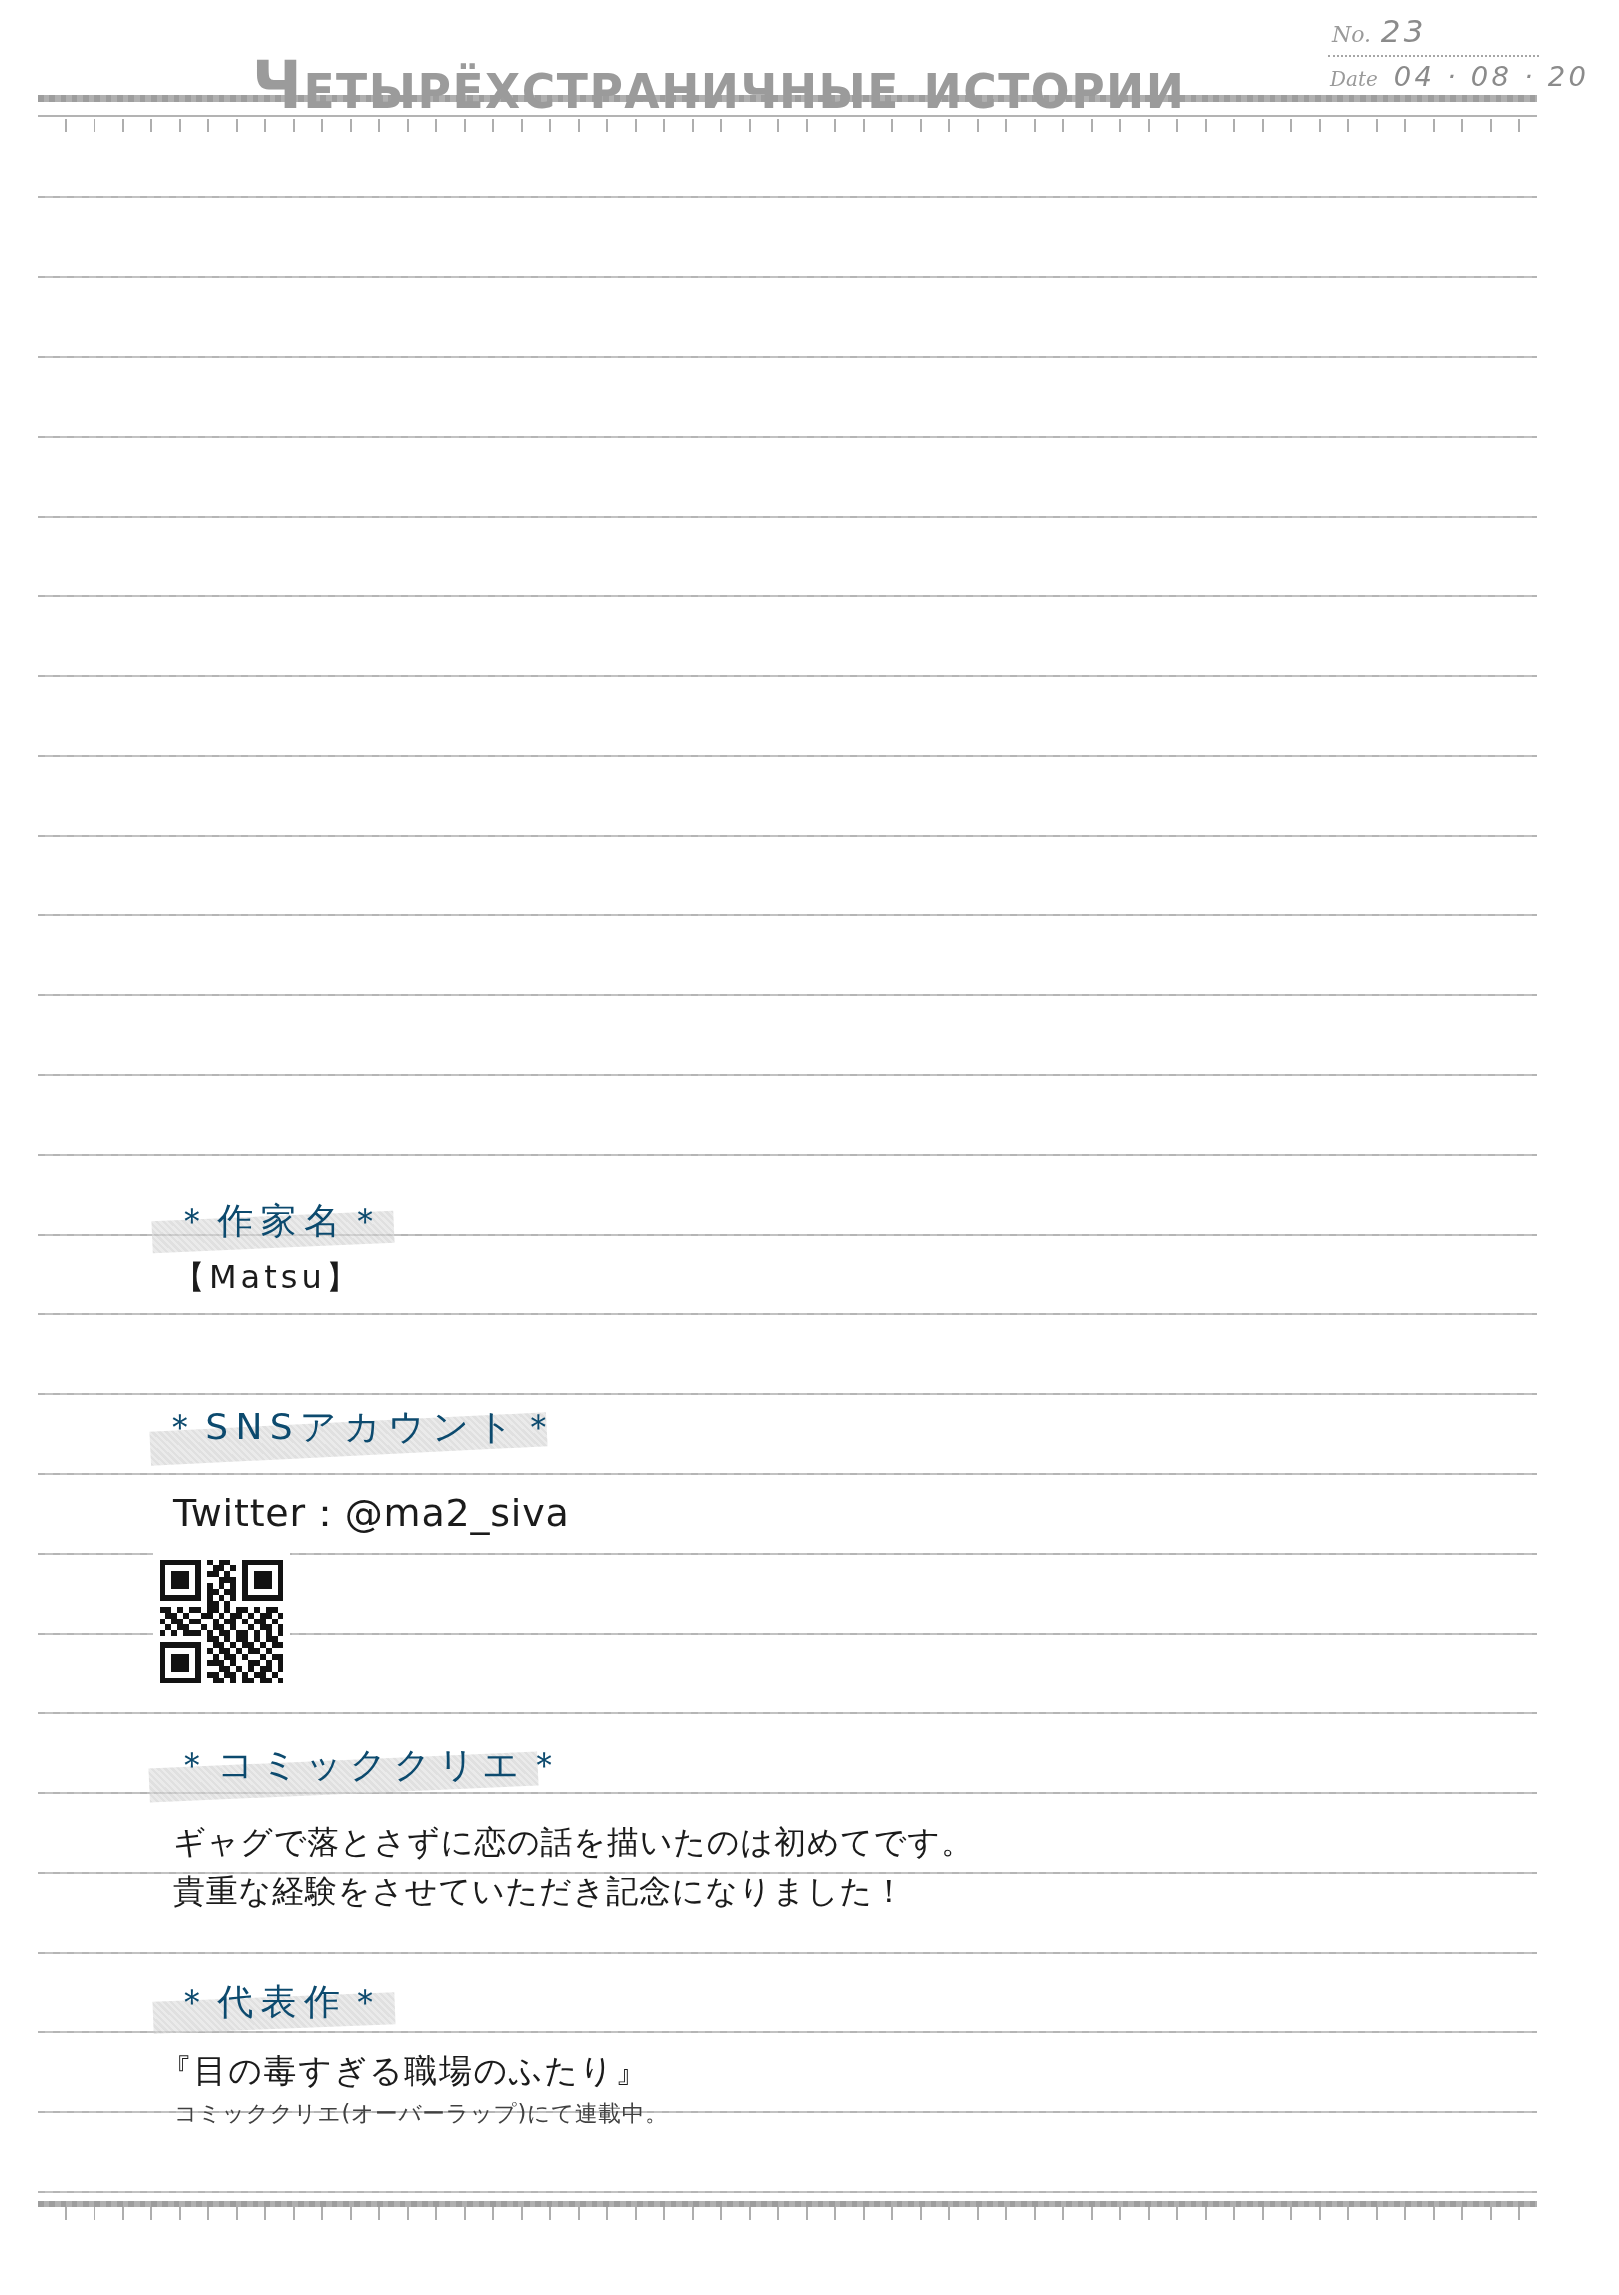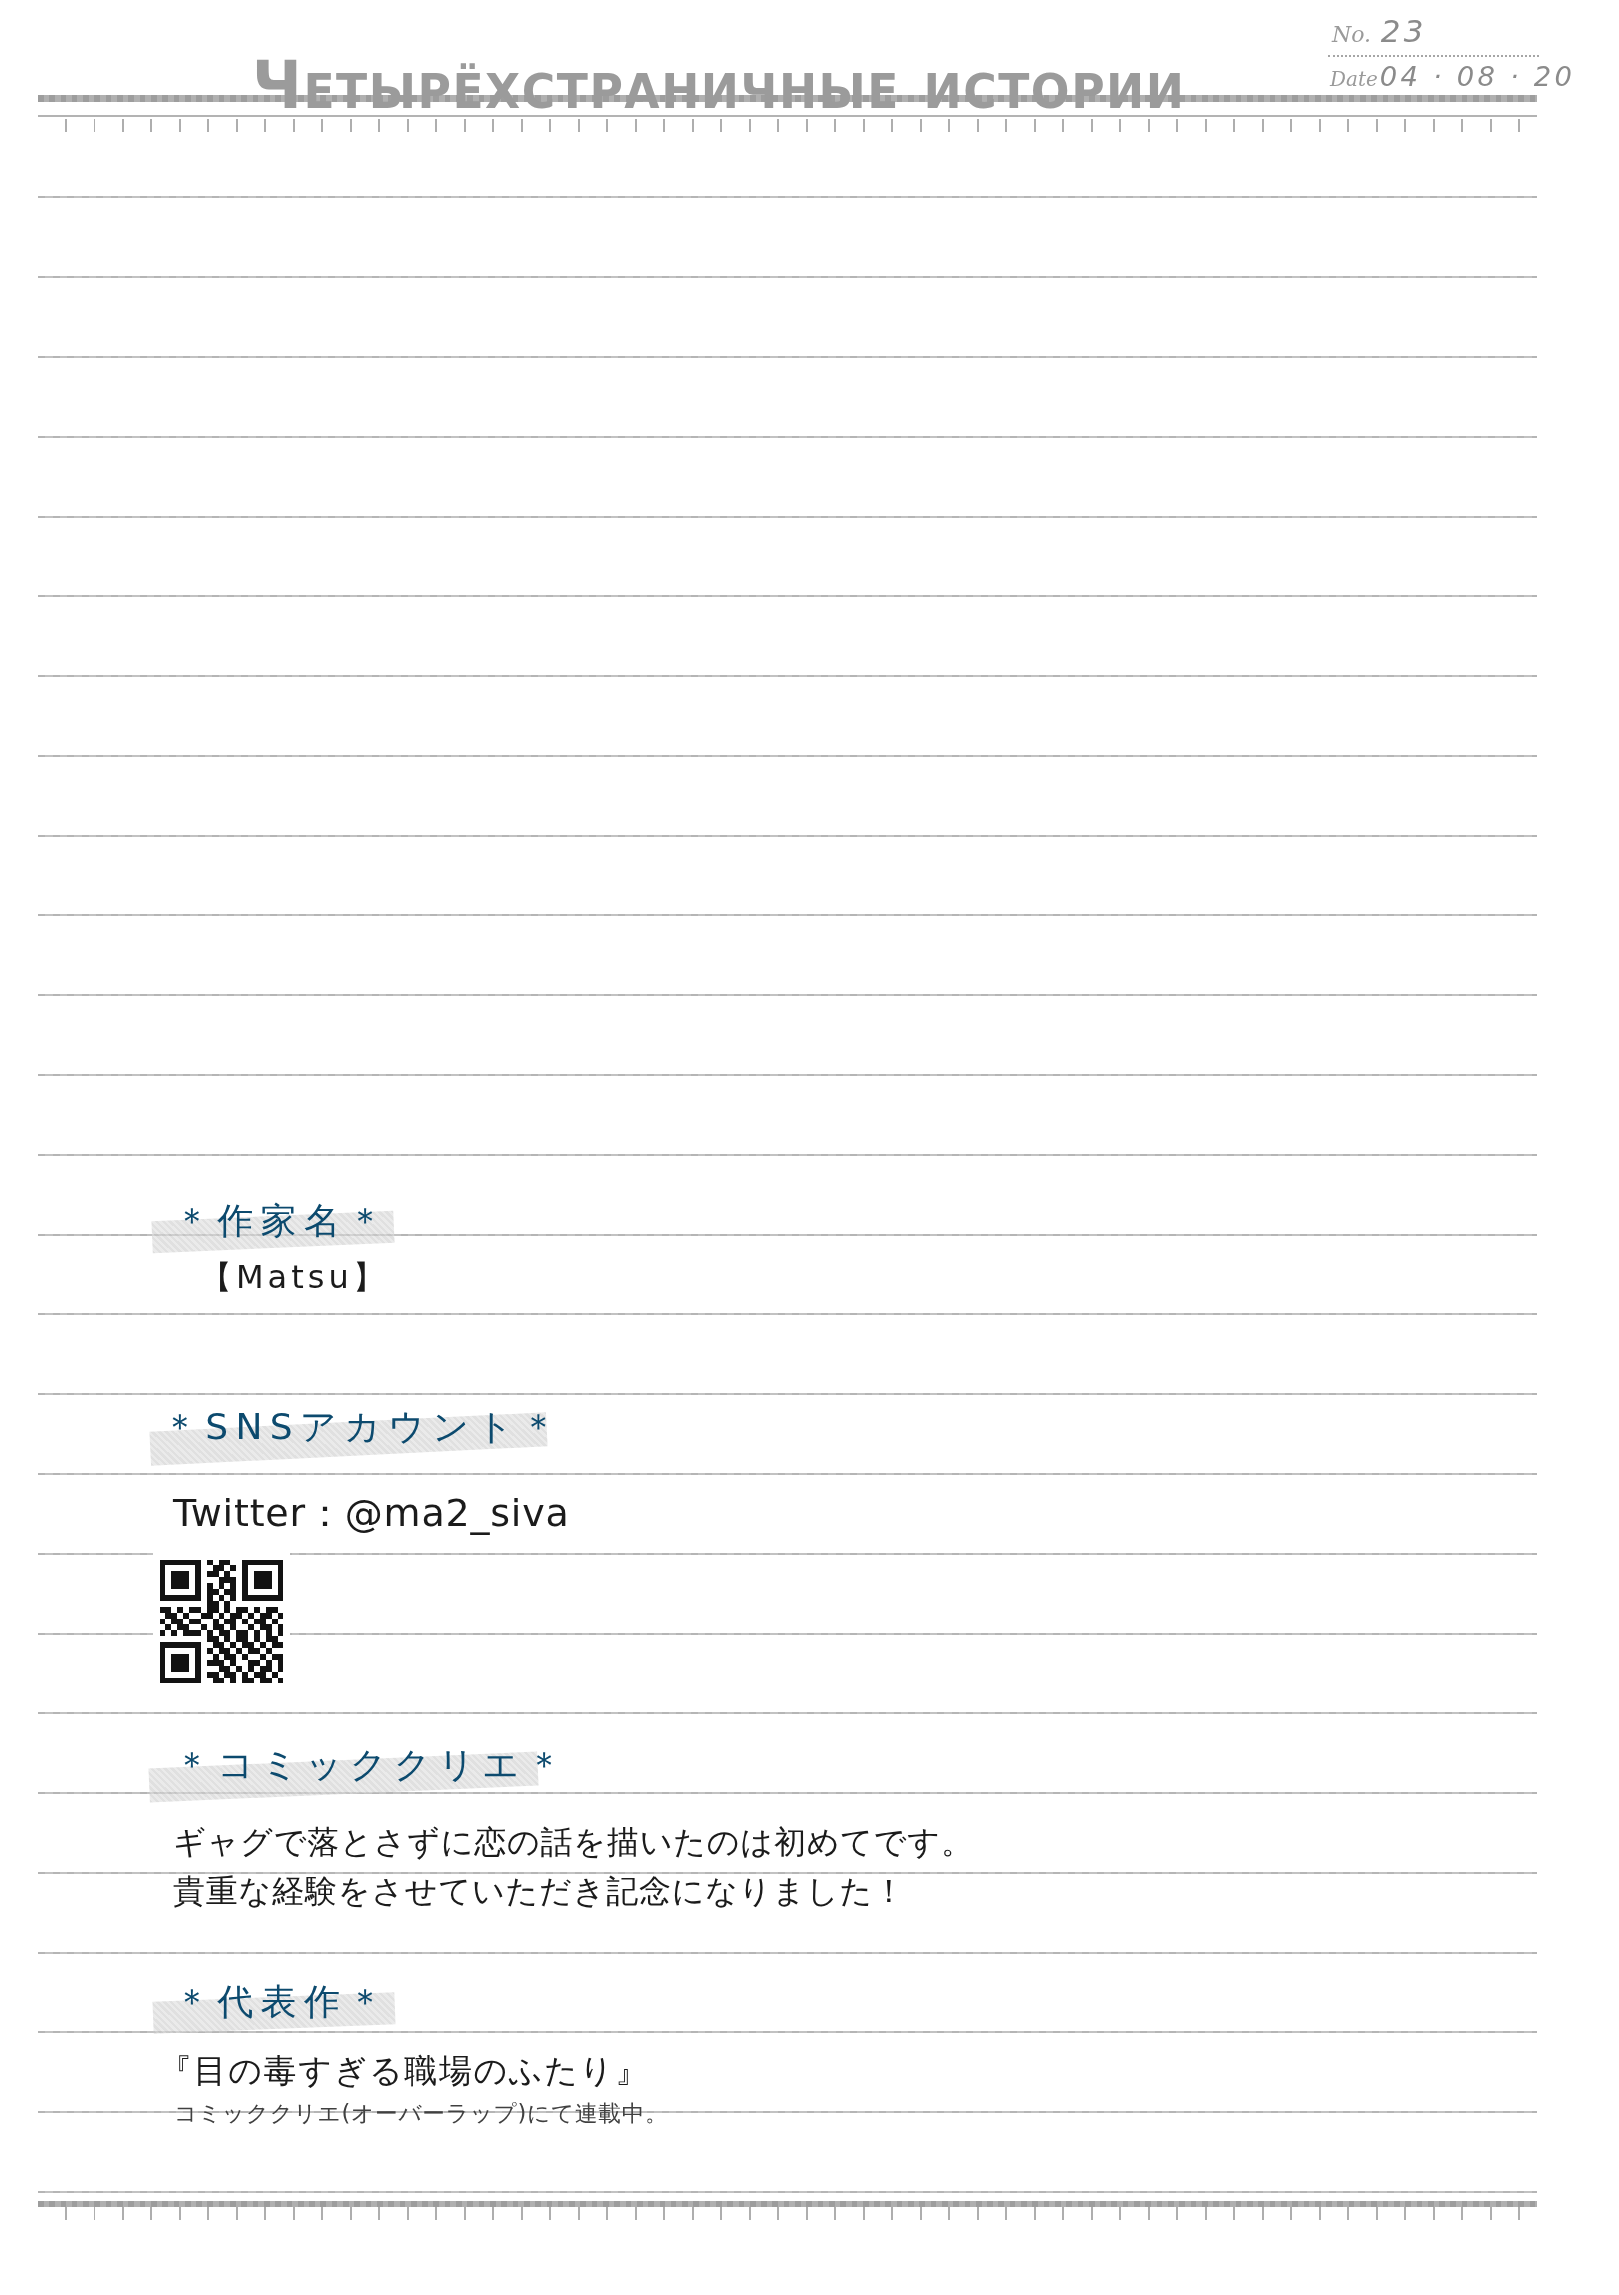--- a/index.html
+++ b/index.html
@@ -18,38 +18,38 @@
   .bottom-border{position:absolute;left:38px;top:2201px;width:1499px;height:5.6px;
     background:repeating-linear-gradient(90deg,#9d9d9d 0 5.6px,#b0b0b0 5.6px 11.3px);}
   .ruled-line{position:absolute;left:38px;width:1499px;height:2.4px;
     background:repeating-linear-gradient(90deg,#b5b5b5 0 7.3px,#c2c2c2 7.3px 14.5px);z-index:1;}
   
   .page-title{position:absolute;left:252px;top:21px;z-index:3;
     font-size:48px;line-height:66px;font-weight:bold;color:#9b9b9b;
     letter-spacing:1.6px;word-spacing:6.5px;transform:scaleX(.95);transform-origin:left top;}
   .page-title::first-letter{font-size:65px;}
   .no-row{position:absolute;left:1332px;top:13px;z-index:3;display:flex;align-items:baseline;gap:9.7px;}
-  .date-row{position:absolute;left:1330px;top:61px;z-index:3;display:flex;align-items:baseline;gap:2px;}
+  .date-row{position:absolute;left:1330px;top:61px;z-index:3;display:flex;align-items:baseline;gap:16px;}
   .stamp-label{font-family:"DejaVu Serif",serif;font-style:italic;color:#9a9a9a;text-align:center;}
   .no-row .stamp-label{font-size:22px;}
   .date-row .stamp-label{font-size:20px;}
   .hand-value{font-style:italic;color:#8b8b8b;letter-spacing:3.2px;}
   .no-row .hand-value{font-size:31px;}
   .date-row .hand-value{font-size:27.4px;}
   .no-underline{position:absolute;left:1328px;top:55px;width:211px;height:0;
     border-bottom:2.4px dotted #a6a6a6;z-index:3;}
   
   .sec-heading{position:absolute;z-index:3;font-size:36px;line-height:45px;
     letter-spacing:7.3px;color:#0c4a6e;}
   .highlight{position:absolute;z-index:2;opacity:.62;
     background:repeating-linear-gradient(47deg,#cdcdcd 0 2.4px,#dedede 2.4px 4.8px);}
   
   .artist-row{position:absolute;left:172px;top:1256px;z-index:3;display:flex;align-items:baseline;}
   .artist-name{font-size:86px;letter-spacing:19.4px;color:#1b1b1b;line-height:1;}
-  .artist-reading{font-size:32px;letter-spacing:4px;color:#1b1b1b;margin-left:28px;}
+  .artist-reading{font-size:32px;letter-spacing:4px;color:#1b1b1b;margin-left:1px;}
   .sns-account{position:absolute;left:173px;top:1488px;z-index:3;font-size:38px;letter-spacing:0.8px;color:#1b1b1b;}
   .qr-box{position:absolute;left:153px;top:1553px;z-index:3;background:#ffffff;padding:6.5px;}
   .qr-grid{width:124px;height:124px;display:grid;
     grid-template-columns:repeat(21,1fr);grid-template-rows:repeat(21,1fr);}
   .qr-grid .on{background:#121212;}
   .comment-line{position:absolute;left:173px;z-index:3;font-size:32px;letter-spacing:0.8px;color:#1b1b1b;}
   .work-title{position:absolute;left:159px;top:2049px;z-index:3;font-size:33px;letter-spacing:1.6px;color:#1b1b1b;}
   .work-note{position:absolute;left:174px;top:2098px;z-index:3;font-size:22.6px;letter-spacing:0.8px;color:#404040;}
 </style>
 </head>

